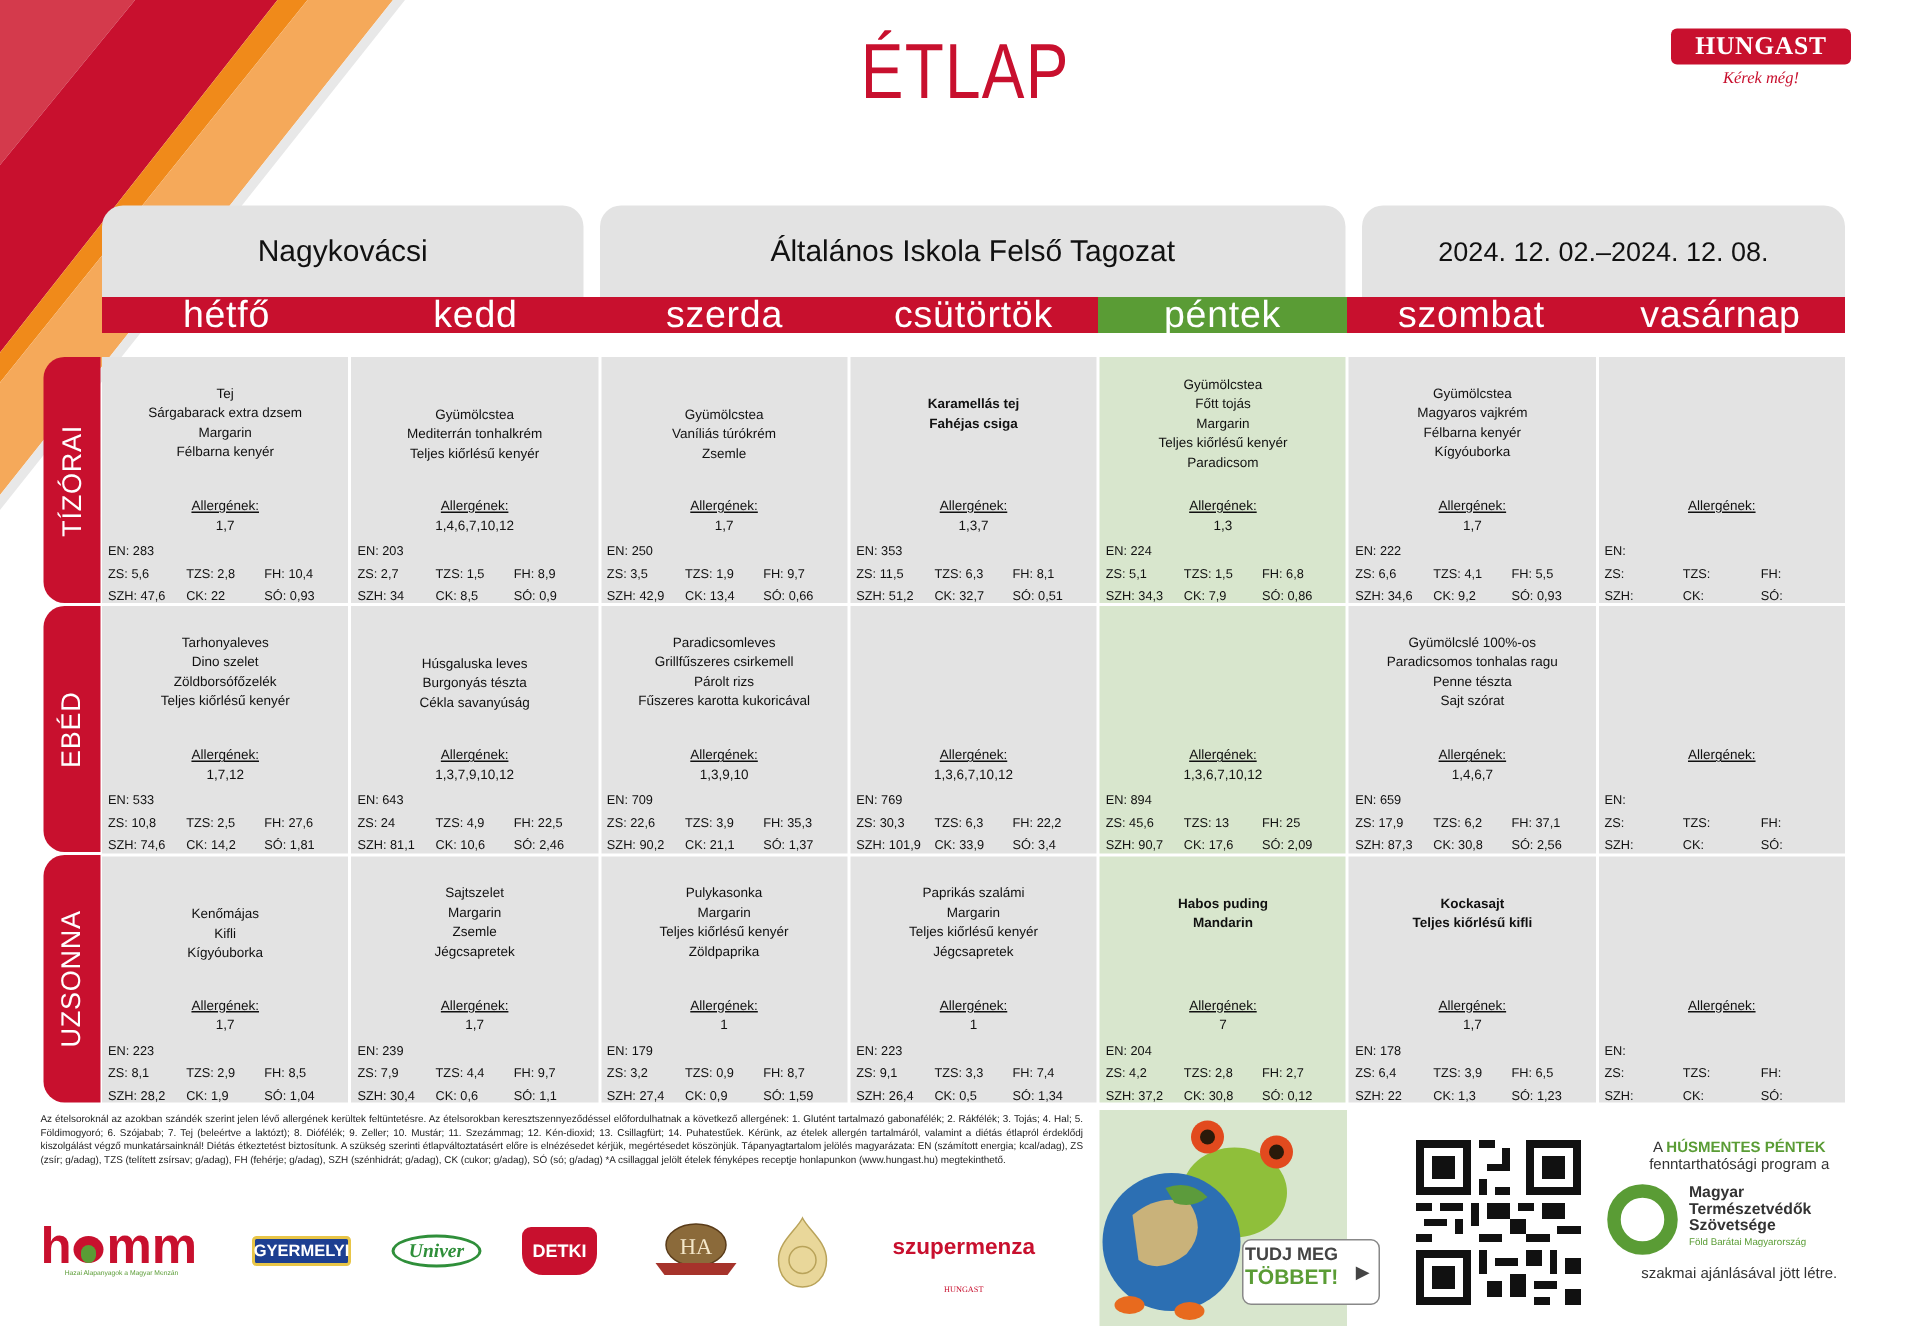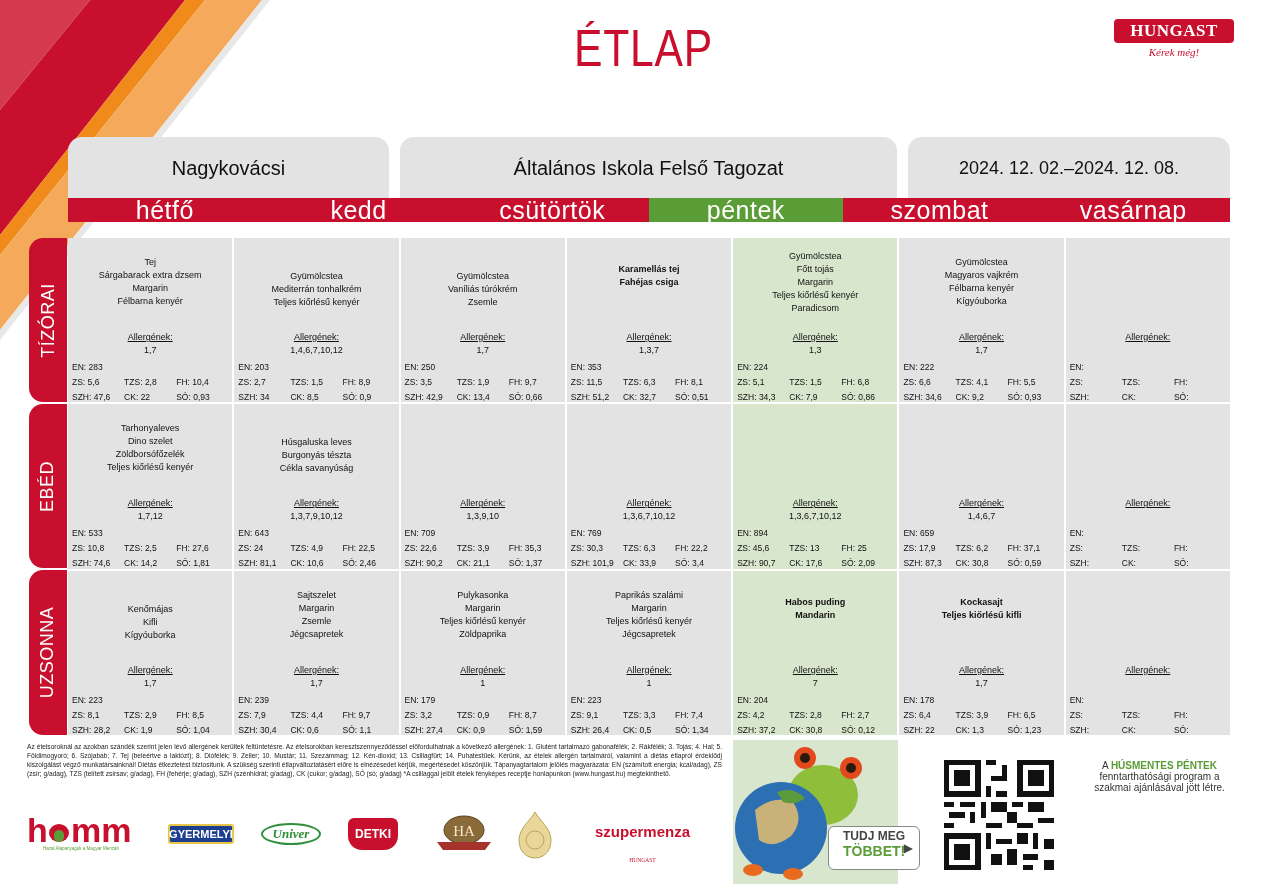--- a/index.html
+++ b/index.html
@@ -69,20 +69,21 @@
   <div class="tag">Kérek még!</div>
 </div>
 
 <div class="hdr-tab t1">Nagykovácsi</div>
 <div class="hdr-tab t2">Általános Iskola Felső Tagozat</div>
 <div class="hdr-tab t3">2024. 12. 02.–2024. 12. 08.</div>
 
 <div class="days">
   <div class="day">hétfő</div>
   <div class="day">kedd</div>
+  <div class="day">szerda</div>
   <div class="day">csütörtök</div>
   <div class="day hl">péntek</div>
   <div class="day">szombat</div>
   <div class="day">vasárnap</div>
 </div>
 
 <div class="meals">
   <div class="meal" style="top:0;height:164px;">
       <span>TÍZÓRAI</span>
     </div>
@@ -314,20 +315,26 @@
           <span>FH: <span>22,5</span></span>
         </div>
         <div class="row">
           <span>SZH: <span>81,1</span></span>
           <span>CK: <span>10,6</span></span>
           <span>SÓ: <span>2,46</span></span>
         </div>
       </div>
     </div>
     <div class="cell">
+      <div class="foods ">
+        <div>Paradicsomleves</div>
+        <div>Grillfűszeres csirkemell</div>
+        <div>Párolt rizs</div>
+        <div>Fűszeres karotta kukoricával</div>
+      </div>
       <div class="alg">
         <span class="lbl">Allergének:</span>
         <span>1,3,9,10</span></div>
       <div class="nut">
         <div class="row">
           <span>EN: <span>709</span></span>
         </div>
         <div class="row">
           <span>ZS: <span>22,6</span></span>
           <span>TZS: <span>3,9</span></span>
@@ -374,36 +381,42 @@
           <span>FH: <span>25</span></span>
         </div>
         <div class="row">
           <span>SZH: <span>90,7</span></span>
           <span>CK: <span>17,6</span></span>
           <span>SÓ: <span>2,09</span></span>
         </div>
       </div>
     </div>
     <div class="cell">
+      <div class="foods ">
+        <div>Gyümölcslé 100%-os</div>
+        <div>Paradicsomos tonhalas ragu</div>
+        <div>Penne tészta</div>
+        <div>Sajt szórat</div>
+      </div>
       <div class="alg">
         <span class="lbl">Allergének:</span>
         <span>1,4,6,7</span></div>
       <div class="nut">
         <div class="row">
           <span>EN: <span>659</span></span>
         </div>
         <div class="row">
           <span>ZS: <span>17,9</span></span>
           <span>TZS: <span>6,2</span></span>
           <span>FH: <span>37,1</span></span>
         </div>
         <div class="row">
           <span>SZH: <span>87,3</span></span>
           <span>CK: <span>30,8</span></span>
-          <span>SÓ: <span>0,59</span></span>
+          <span>SÓ: <span>2,56</span></span>
         </div>
       </div>
     </div>
     <div class="cell">
       <div class="foods c1"></div>
       <div class="alg">
         <span class="lbl">Allergének:</span>
         <span></span></div>
       <div class="nut">
         <div class="row">
@@ -641,21 +654,21 @@
     <circle cx="72" cy="18" r="11" fill="#e24a1e"></circle>
     <circle cx="72" cy="18" r="5" fill="#2a1a0a"></circle>
     <circle cx="118" cy="28" r="11" fill="#e24a1e"></circle>
     <circle cx="118" cy="28" r="5" fill="#2a1a0a"></circle>
     <circle cx="48" cy="88" r="46" fill="#2c6fb3"></circle>
     <path d="M22,70 Q40,55 60,62 Q72,80 58,96 Q40,110 26,100 Z" fill="#c9b27a"></path>
     <path d="M44,52 Q60,46 72,58 Q62,66 50,62 Z" fill="#5c9b3c"></path>
     <ellipse cx="20" cy="130" rx="10" ry="6" fill="#e86a1e"></ellipse>
     <ellipse cx="60" cy="134" rx="10" ry="6" fill="#e86a1e"></ellipse>
   </svg>
-  <div style="position:absolute;left:95px;top:86px;width:92px;height:44px;background:#fff;border:1.5px solid #888;border-radius:6px;padding:3px 14px;">
+  <div style="position:absolute;left:95px;top:86px;width:92px;height:44px;background:#fff;border:1.5px solid #888;border-radius:6px;padding:3px 1px;">
     <div style="font-weight:bold;font-size:12px;color:#444;line-height:13px;">TUDJ MEG</div>
     <div style="font-weight:bold;font-size:14px;color:#5a9c35;line-height:16px;">TÖBBET!</div>
     <span style="position:absolute;right:6px;top:14px;font-size:12px;color:#444;">▶</span>
   </div>
 </div>
 
 <svg class="qr" viewBox="0 0 21 21" shape-rendering="crispEdges">
   <rect width="21" height="21" fill="#fff"></rect>
   <g fill="#111">
     <rect x="0" y="0" width="7" height="7"></rect>
@@ -697,14 +710,25 @@
     <rect x="15" y="20" width="2" height="1"></rect>
   </g>
 </svg>
 
 <div class="meat">
   <div style="font-size:10px;">
     <span>A</span>
     <b style="color:#5a9c35;">HÚSMENTES PÉNTEK</b>
   </div>
   <div>fenntarthatósági program a</div>
+  <div style="position:relative;height:58px;margin-top:4px;">
+    <svg style="position:absolute;left:8px;top:2px;" width="50" height="50" viewBox="0 0 50 50">
+      <circle cx="25" cy="25" r="19" fill="none" stroke="#5a9c35" stroke-width="9"></circle>
+    </svg>
+    <div style="position:absolute;left:64px;top:4px;text-align:left;font-weight:bold;font-size:10.5px;line-height:11px;color:#333;">
+      <div>Magyar</div>
+      <div>Természetvédők</div>
+      <div>Szövetsége</div>
+      <div style="font-weight:normal;font-size:6.5px;color:#5a9c35;">Föld Barátai Magyarország</div>
+    </div>
+  </div>
   <div>szakmai ajánlásával jött létre.</div>
 </div>
 
 </body></html>

